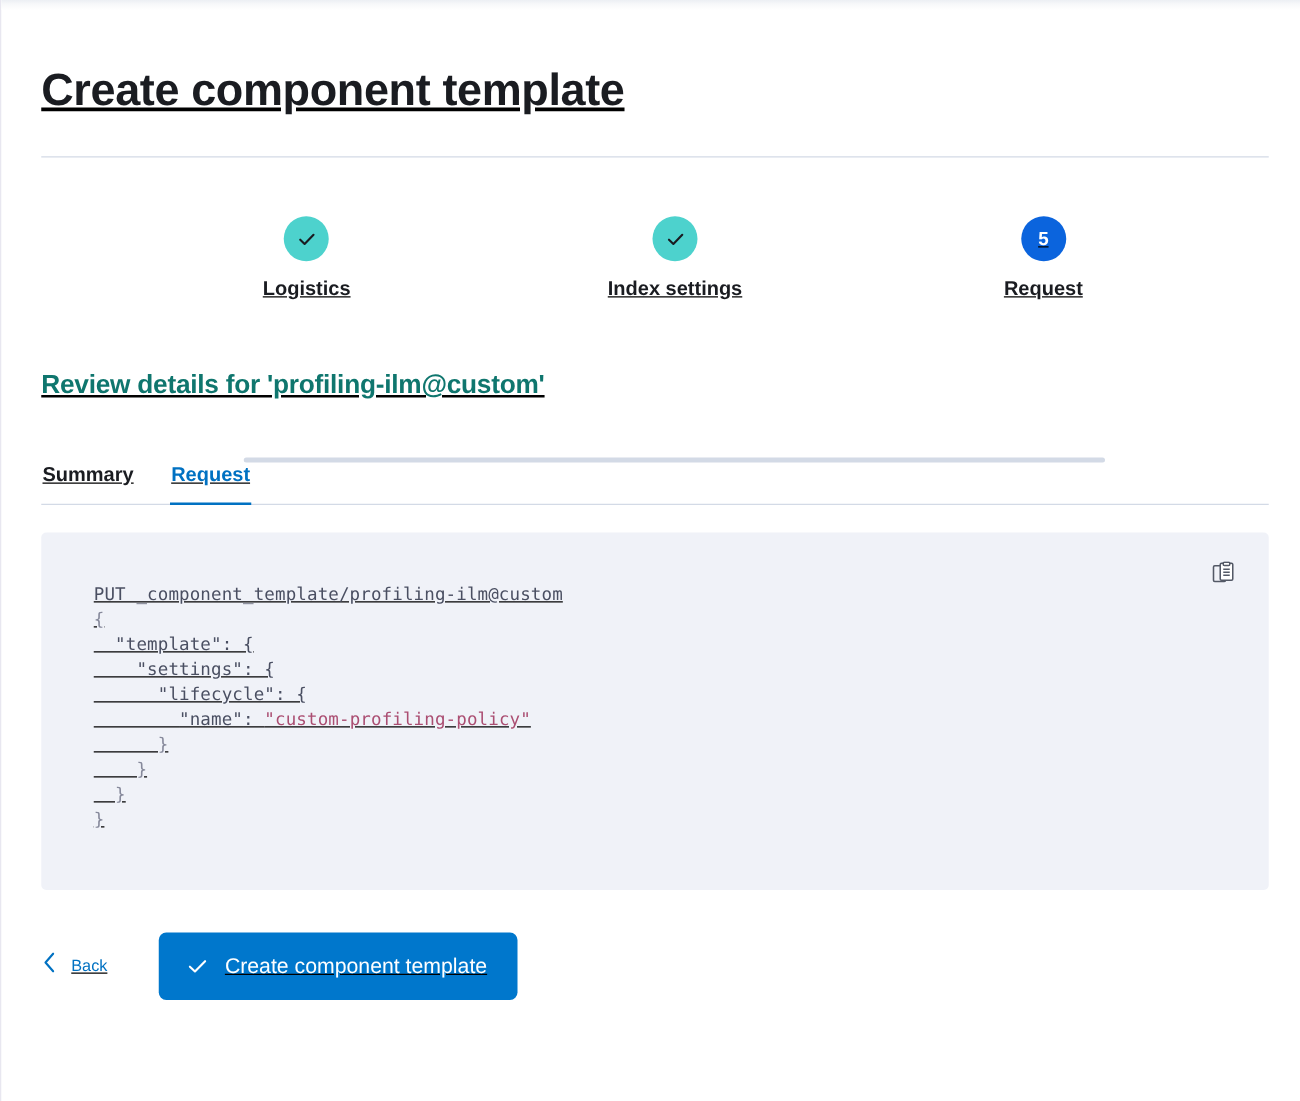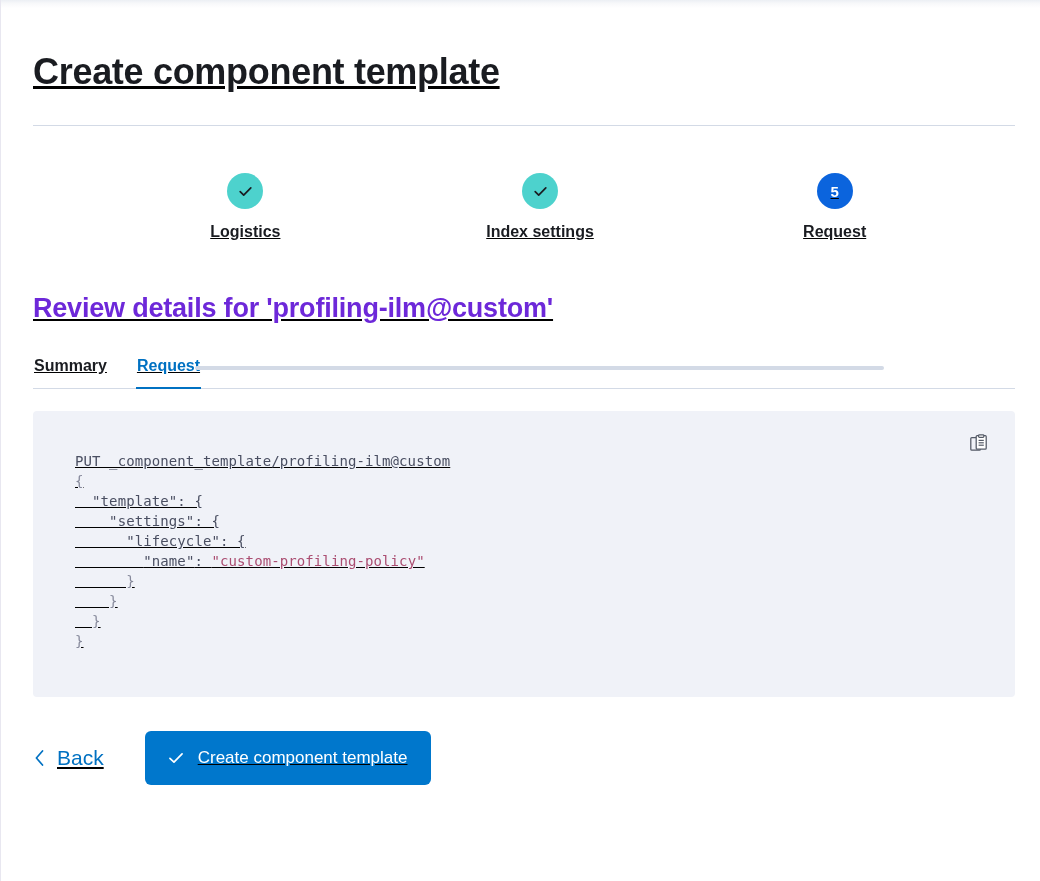--- a/index.html
+++ b/index.html
@@ -112,30 +112,30 @@
     font-weight: bold;
     color: #1a1c21;
     white-space: nowrap;
     line-height: 22px;
   }
 
   
   .section-title {
     margin: 0;
     padding-top: 47px;
-    font-size: 27px;
+    font-size: 21px;
     line-height: 36px;
     font-weight: bold;
-    color: #6d28d9;
+    color: #0f766e;
     letter-spacing: -0.2px;
   }
 
   
   .tabs {
-    margin-top: 29px;
+    margin-top: 44px;
     position: relative;
     display: flex;
     gap: 28px;
     width: 982px;
     border-bottom: 1px solid #d3dae6;
   }
   .tab {
     position: relative;
     padding: 0 1px 11px 1px;
     font-size: 16px;
@@ -202,29 +202,29 @@
 
   
   .actions {
     margin-top: 34px;
     display: flex;
     align-items: center;
     gap: 41px;
   }
   .back-btn {
     display: flex;
-    align-items: center;
+    align-items: flex-start;
     gap: 11px;
     background: none;
     border: none;
     padding: 0;
     cursor: pointer;
     font-family: inherit;
     color: #0071c2;
-    font-size: 21px;
+    font-size: 13px;
     font-weight: normal;
     line-height: 24px;
   }
   .primary-btn {
     display: inline-flex;
     align-items: center;
     gap: 13px;
     background: #0077cc;
     border: none;
     border-radius: 6px;

